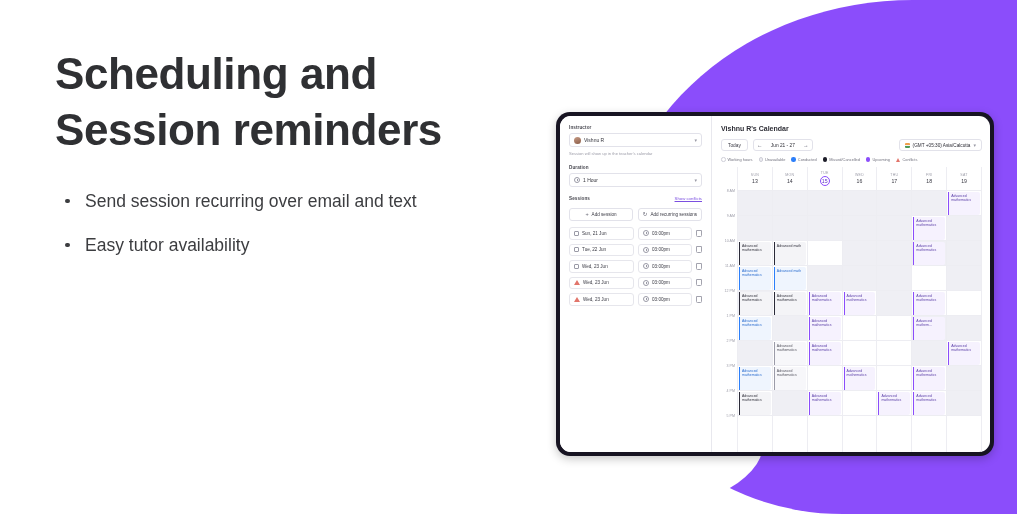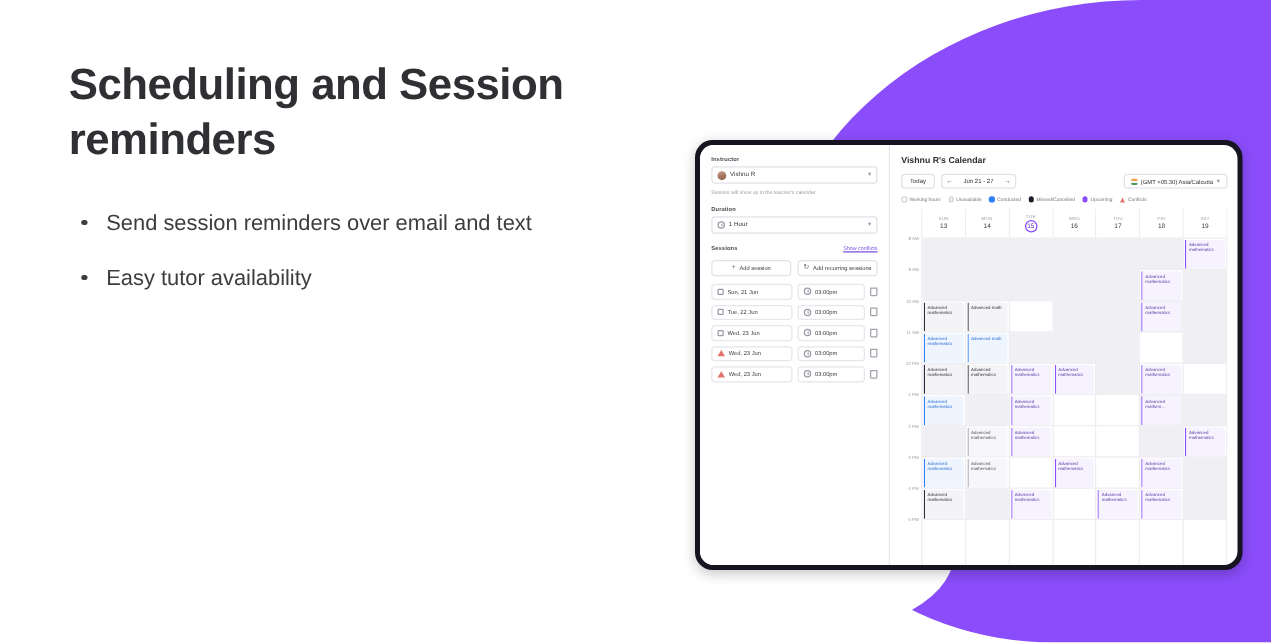--- a/index.html
+++ b/index.html
@@ -36,21 +36,21 @@
 
   
   .left-col {
     position: absolute;
     left: 55px;
     top: 46px;
     width: 470px;
     z-index: 5;
   }
   .page-title {
-    font-size: 35px;
+    font-size: 44px;
     font-weight: bold;
     line-height: 1.27;
     color: #2F3033;
     letter-spacing: -0.4px;
     max-width: 420px;
   }
   .bullets {
     margin-top: 32px;
     list-style: none;
   }
@@ -411,21 +411,21 @@
 </style>
 </head>
 <body>
 
 <div class="purple-blob"></div>
 <div class="purple-blob-notch"></div>
 
 <div class="left-col">
   <h1 class="page-title">Scheduling and Session reminders</h1>
   <ul class="bullets" id="bullet-list">
-      <li>Send session reminders over email and text</li>
+      <li>Send session recurring over email and text</li>
       <li>Easy tutor availability</li>
     </ul>
 </div>
 
 <div class="device">
   <div class="screen">
 
     <div class="side-panel">
       <div class="fld-label">Instructor</div>
       <div class="select-box">

